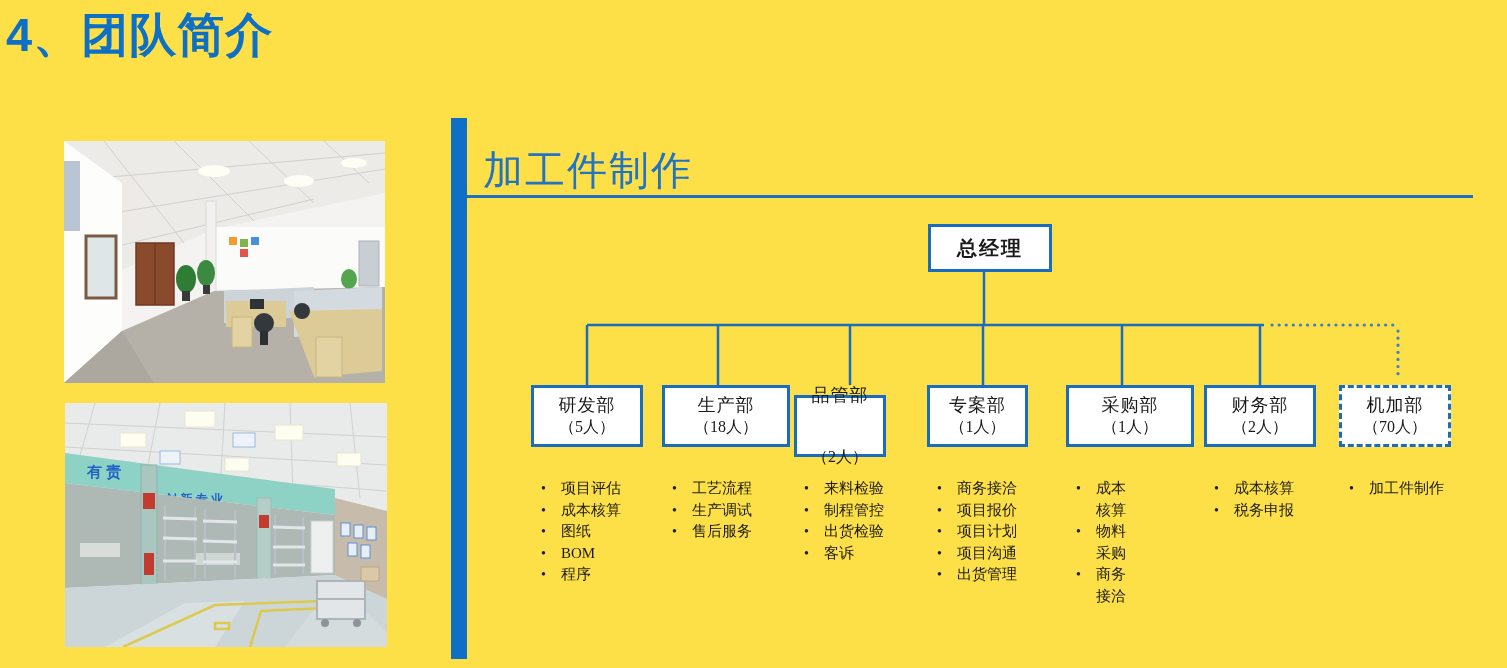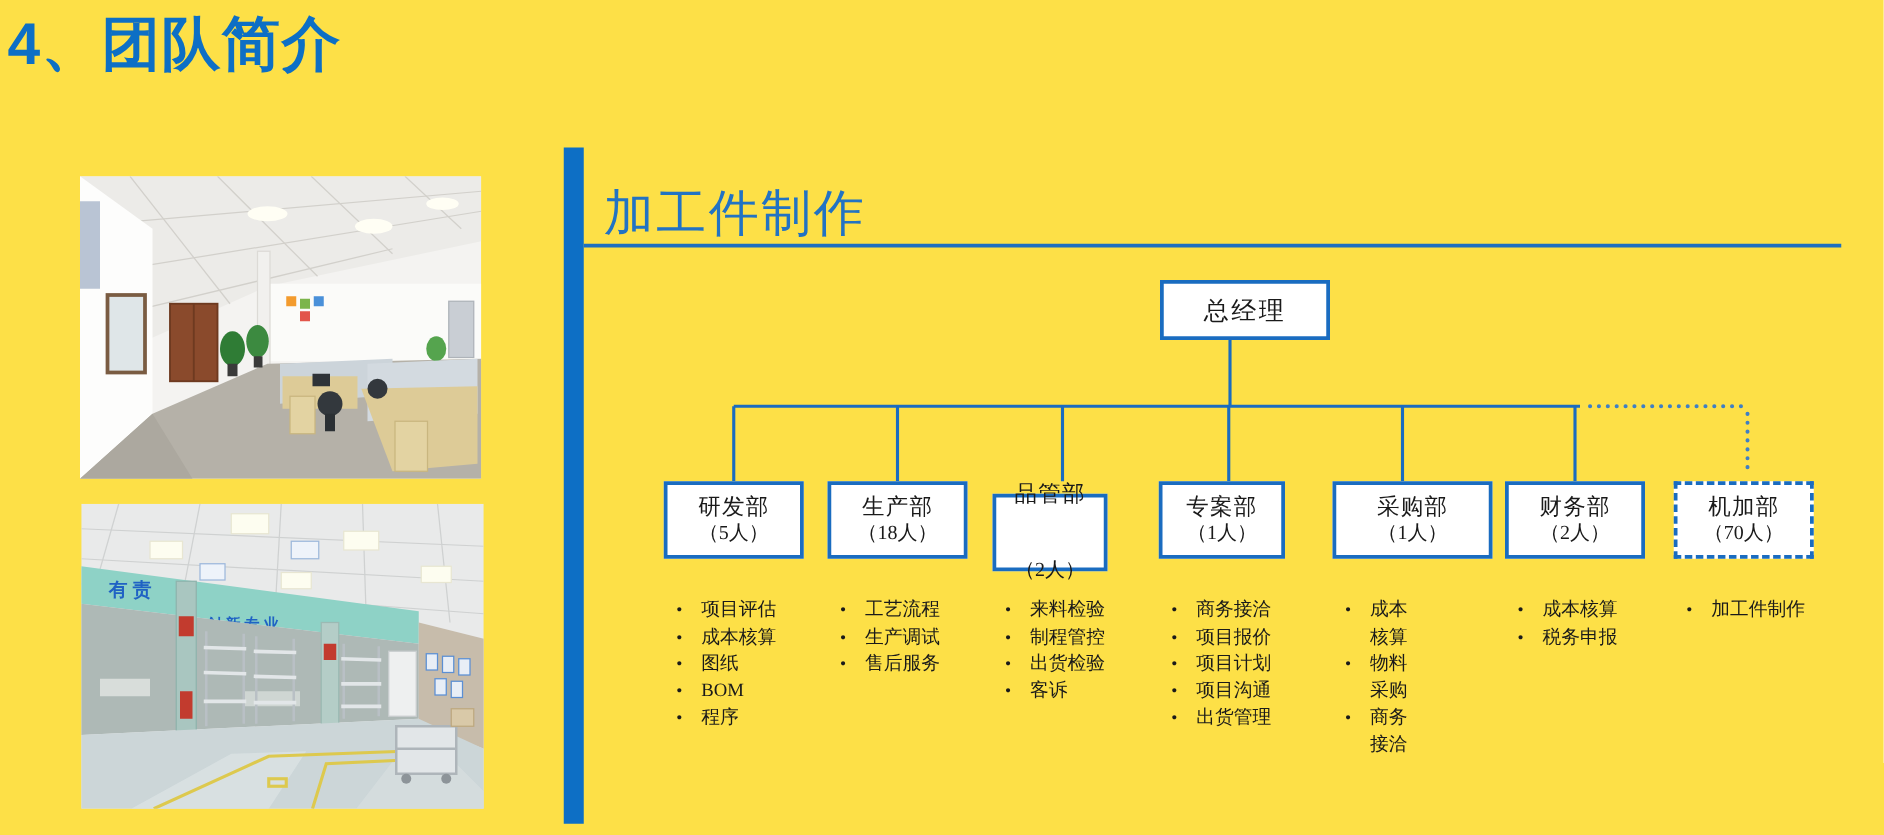--- a/index.html
+++ b/index.html
@@ -27,21 +27,21 @@
   .heading-underline{position:absolute;left:467px;top:195px;width:1006px;height:3px;background:#1e6fc0;}
   
   .connectors{position:absolute;left:0;top:0;width:1507px;height:668px;pointer-events:none;}
   .org-box{
     position:absolute;box-sizing:border-box;background:#ffffff;
     border:3px solid #1a6cc0;display:flex;flex-direction:column;
     align-items:center;justify-content:center;text-align:center;
     font-family:"Liberation Serif","DejaVu Serif",serif;color:#1a1a1a;
   }
   .org-box.dashed{border-style:dashed;}
-  .org-root{left:928px;top:224px;width:136px;height:48px;font-size:20px;letter-spacing:2px;}
+  .org-root{left:928px;top:224px;width:124px;height:48px;font-size:20px;letter-spacing:2px;font-weight:bold;}
   .dept-name{font-size:18px;letter-spacing:1px;line-height:1.3;}
   .dept-count{font-size:16px;line-height:1.3;}
   .duty-list{
     position:absolute;margin:12px;padding:0;list-style:none;
     font-family:"Liberation Serif","DejaVu Serif",serif;
     font-size:15px;line-height:21.5px;color:#1a1a1a;
   }
   .duty-list li{position:relative;padding-left:22px;}
   .duty-list li::before{content:"\2022";position:absolute;left:2px;top:0;font-size:14px;}
 </style>
@@ -226,21 +226,21 @@
         <span class="dept-name">研发部</span>
         <span class="dept-count">（5人）</span>
       </div>
       <ul class="duty-list" style="left: 527px; top: 466px; width: 92px;">
         <li>项目评估</li>
         <li>成本核算</li>
         <li>图纸</li>
         <li>BOM</li>
         <li>程序</li>
       </ul>
-      <div class="org-box" style="left: 662px; top: 385px; width: 112px; height: 62px;">
+      <div class="org-box" style="left: 662px; top: 385px; width: 128px; height: 62px;">
         <span class="dept-name">生产部</span>
         <span class="dept-count">（18人）</span>
       </div>
       <ul class="duty-list" style="left: 658px; top: 466px; width: 92px;">
         <li>工艺流程</li>
         <li>生产调试</li>
         <li>售后服务</li>
       </ul>
       <div class="org-box" style="left: 794px; top: 395px; width: 92px; height: 62px; gap: 40px;">
         <span class="dept-name">品管部</span>

